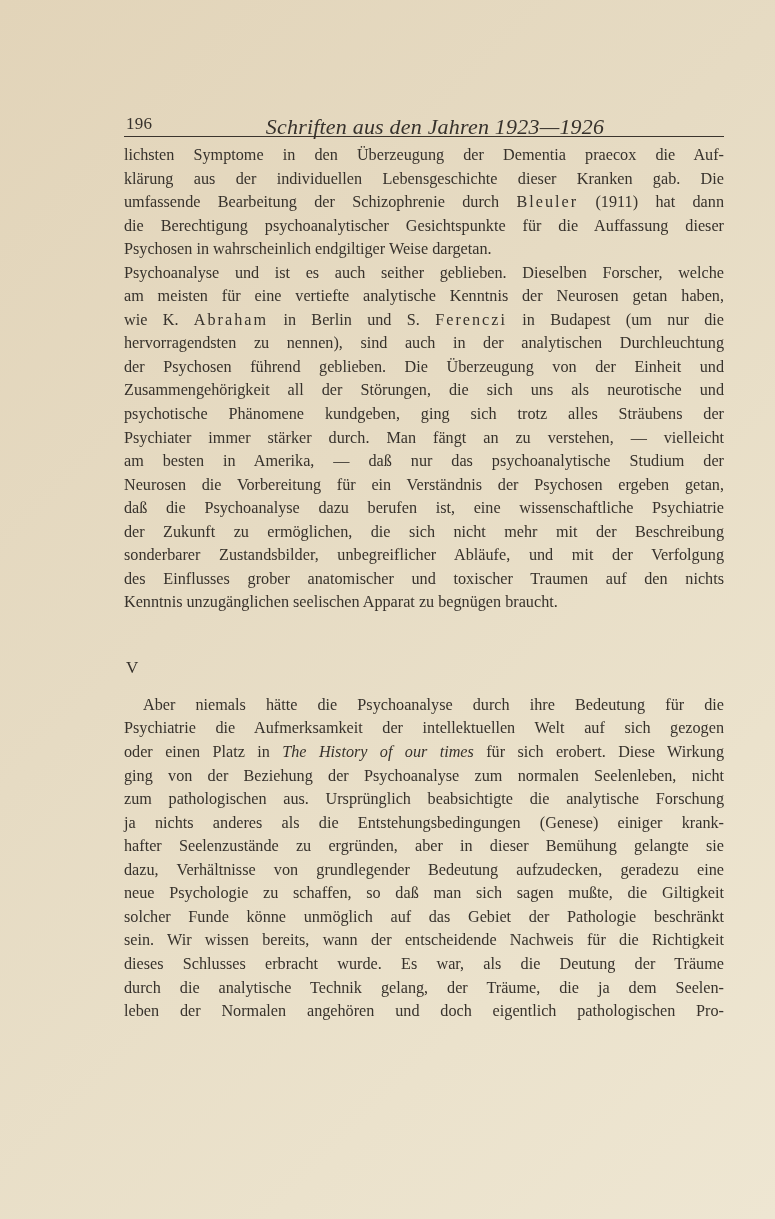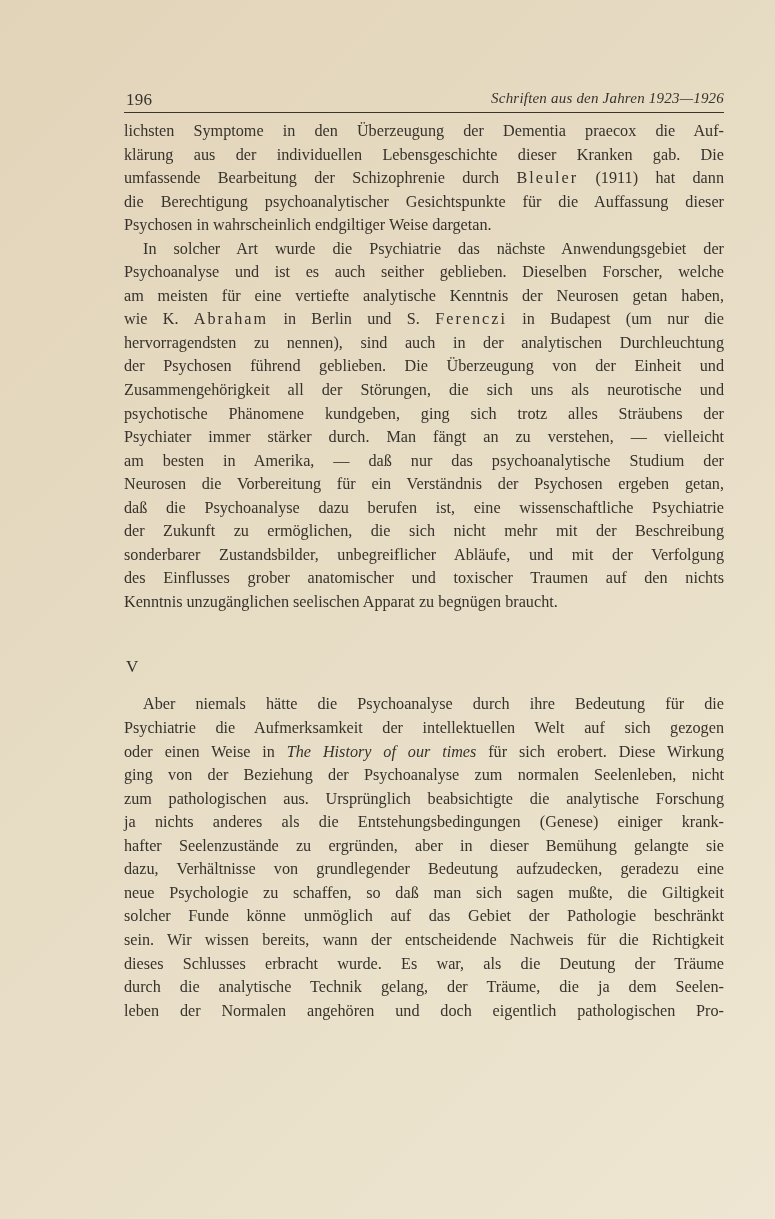--- a/index.html
+++ b/index.html
@@ -11,44 +11,44 @@
       height: 1219px;
       overflow: hidden;
       background: linear-gradient(135deg, #e2d4b9 0%, #e6dbc3 40%, #ebe2cc 75%, #eee6d2 100%);
       position: relative;
       font-family: "DejaVu Serif", "Liberation Serif", serif;
       color: #37322c;
     }
     .page {
       position: absolute;
       left: 124px;
-      top: 88px;
+      top: 112px;
       width: 600px;
     }
     .running-head {
       position: relative;
       height: 24px;
       border-bottom: 1.3px solid #3a342d;
       font-family: "Liberation Serif", serif;
     }
     .page-number {
       position: absolute;
       left: 2px;
       top: 2px;
       font-size: 17px;
       letter-spacing: 0.3px;
     }
     .running-title {
       position: absolute;
       left: 0;
       right: 0;
       top: 2px;
-      text-align: right;
+      text-align: center;
       font-style: italic;
-      font-size: 15px;
+      font-size: 22px;
       padding-left: 22px;
       letter-spacing: 0.2px;
     }
     .body-text {
       margin-top: 7px;
       font-family: "Liberation Serif", serif;
       font-size: 16.2px;
       line-height: 23.55px;
       text-align: justify;
       text-align-last: justify;
@@ -96,21 +96,20 @@
 
     <div>
       <span class="line">lichsten Symptome in den Überzeugung der Dementia praecox die Auf-</span>
       <span class="line">klärung aus der individuellen Lebensgeschichte dieser Kranken gab. Die</span>
       <span class="line"><span>umfassende Bearbeitung der Schizophrenie durch</span> <span class="spaced">Bleuler</span><span> (1911) hat dann</span></span>
       <span class="line">die Berechtigung psychoanalytischer Gesichtspunkte für die Auffassung dieser</span>
       <span class="line last">Psychosen in wahrscheinlich endgiltiger Weise dargetan.</span>
     </div>
 
     <div>
-      <span class="line indent">In solcher Art wurde die Psychiatrie das nächste Anwendungsgebiet der</span>
       <span class="line">Psychoanalyse und ist es auch seither geblieben. Dieselben Forscher, welche</span>
       <span class="line">am meisten für eine vertiefte analytische Kenntnis der Neurosen getan haben,</span>
       <span class="line"><span>wie K. </span><span class="spaced">Abraham</span><span> in Berlin und S. </span><span class="spaced">Ferenczi</span><span> in Budapest (um nur die</span></span>
       <span class="line">hervorragendsten zu nennen), sind auch in der analytischen Durchleuchtung</span>
       <span class="line">der Psychosen führend geblieben. Die Überzeugung von der Einheit und</span>
       <span class="line">Zusammengehörigkeit all der Störungen, die sich uns als neurotische und</span>
       <span class="line">psychotische Phänomene kundgeben, ging sich trotz alles Sträubens der</span>
       <span class="line">Psychiater immer stärker durch. Man fängt an zu verstehen, — vielleicht</span>
       <span class="line">am besten in Amerika, — daß nur das psychoanalytische Studium der</span>
       <span class="line">Neurosen die Vorbereitung für ein Verständnis der Psychosen ergeben getan,</span>
@@ -119,21 +118,21 @@
       <span class="line">sonderbarer Zustandsbilder, unbegreiflicher Abläufe, und mit der Verfolgung</span>
       <span class="line">des Einflusses grober anatomischer und toxischer Traumen auf den nichts</span>
       <span class="line last">Kenntnis unzugänglichen seelischen Apparat zu begnügen braucht.</span>
     </div>
 
     <div class="section-heading">V</div>
 
     <div>
       <span class="line indent">Aber niemals hätte die Psychoanalyse durch ihre Bedeutung für die</span>
       <span class="line">Psychiatrie die Aufmerksamkeit der intellektuellen Welt auf sich gezogen</span>
-      <span class="line"><span>oder einen Weise in </span><em>The History of our times</em><span> für sich erobert. Diese Wirkung</span></span>
+      <span class="line"><span>oder einen Platz in </span><em>The History of our times</em><span> für sich erobert. Diese Wirkung</span></span>
       <span class="line">ging von der Beziehung der Psychoanalyse zum normalen Seelenleben, nicht</span>
       <span class="line">zum pathologischen aus. Ursprünglich beabsichtigte die analytische Forschung</span>
       <span class="line">ja nichts anderes als die Entstehungsbedingungen (Genese) einiger krank-</span>
       <span class="line">hafter Seelenzustände zu ergründen, aber in dieser Bemühung gelangte sie</span>
       <span class="line">dazu, Verhältnisse von grundlegender Bedeutung aufzudecken, geradezu eine</span>
       <span class="line">neue Psychologie zu schaffen, so daß man sich sagen mußte, die Giltigkeit</span>
       <span class="line">solcher Funde könne unmöglich auf das Gebiet der Pathologie beschränkt</span>
       <span class="line">sein. Wir wissen bereits, wann der entscheidende Nachweis für die Richtigkeit</span>
       <span class="line">dieses Schlusses erbracht wurde. Es war, als die Deutung der Träume</span>
       <span class="line">durch die analytische Technik gelang, der Träume, die ja dem Seelen-</span>

